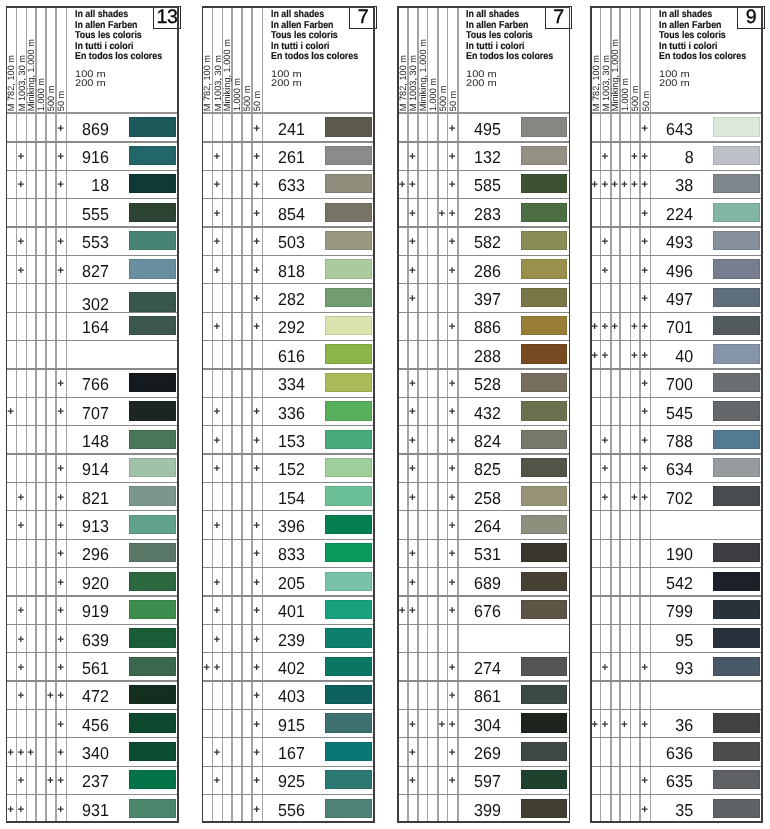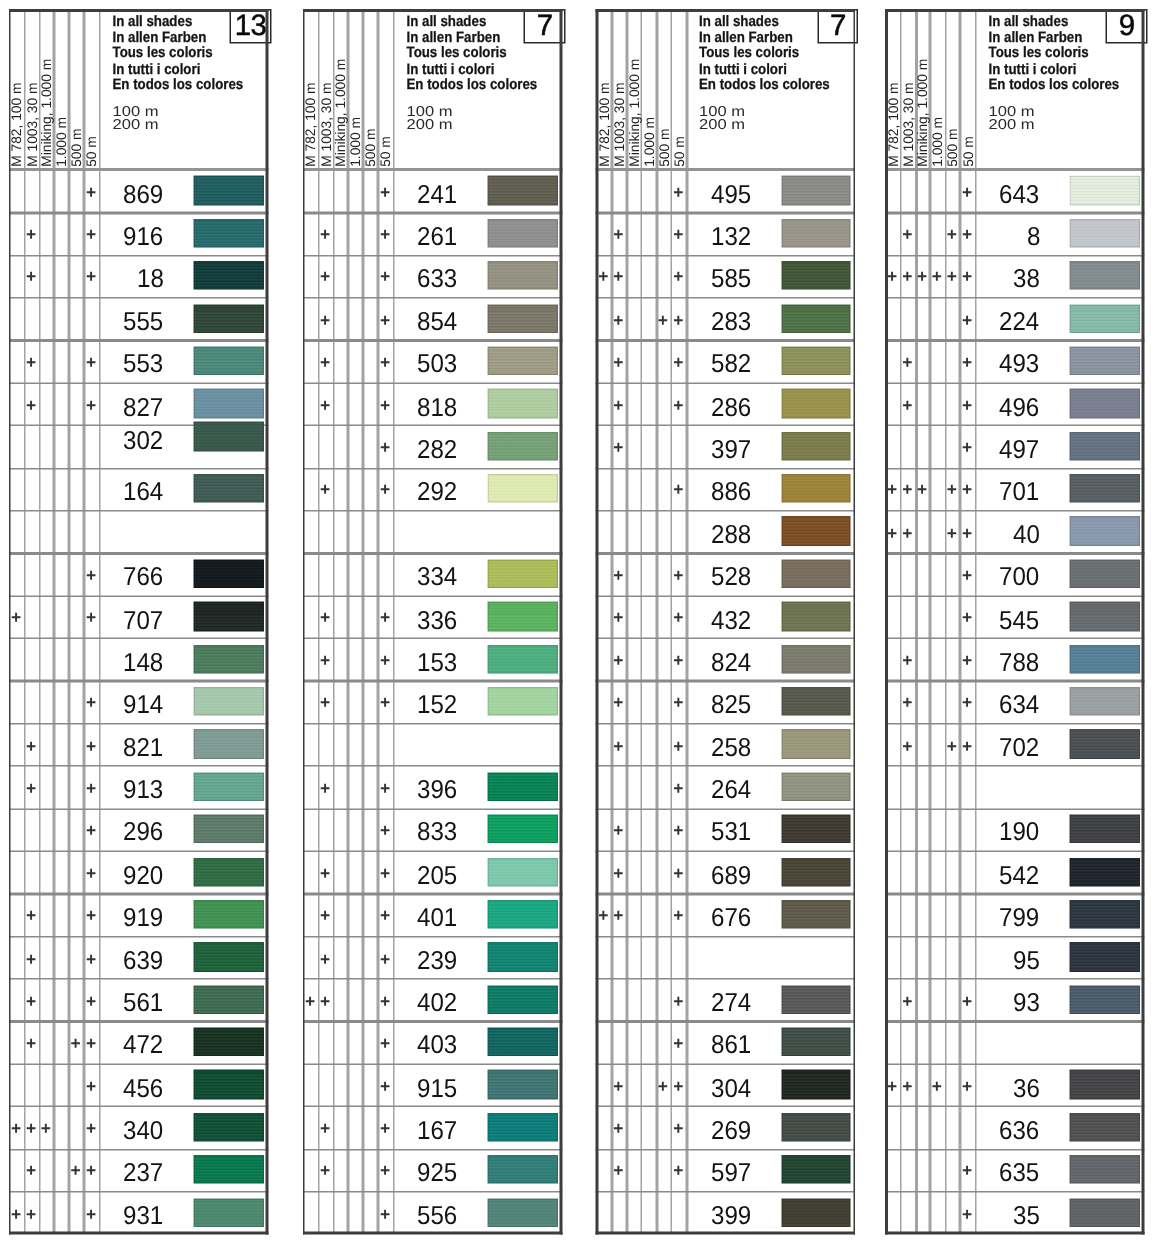--- a/index.html
+++ b/index.html
@@ -169,21 +169,21 @@
             <div class="swtex"></div>
           </div>
         <div class="plus" style="left:5.05px;top:9.79px"></div>
         <div class="plus" style="left:15.20px;top:9.79px">+</div>
         <div class="plus" style="left:25.00px;top:9.79px"></div>
         <div class="plus" style="left:34.80px;top:9.79px"></div>
         <div class="plus" style="left:44.80px;top:9.79px"></div>
         <div class="plus" style="left:55.05px;top:9.79px">+</div>
       </div>
       <div class="rsep" style="top:170.23px"></div>
-      <div class="row" style="top:164px;height:28.38px">
+      <div class="row" style="top:175px;height:28.38px">
         <div class="num" style="top:7.84px">302</div>
         <div class="sw" style="top: 4.54px; background: rgb(58, 90, 77);">
             <div class="swtex"></div>
           </div>
         <div class="plus" style="left:5.05px;top:9.79px"></div>
         <div class="plus" style="left:15.20px;top:9.79px"></div>
         <div class="plus" style="left:25.00px;top:9.79px"></div>
         <div class="plus" style="left:34.80px;top:9.79px"></div>
         <div class="plus" style="left:44.80px;top:9.79px"></div>
         <div class="plus" style="left:55.05px;top:9.79px"></div>
@@ -556,20 +556,32 @@
             <div class="swtex"></div>
           </div>
         <div class="plus" style="left:5.05px;top:9.79px"></div>
         <div class="plus" style="left:15.20px;top:9.79px">+</div>
         <div class="plus" style="left:25.00px;top:9.79px"></div>
         <div class="plus" style="left:34.80px;top:9.79px"></div>
         <div class="plus" style="left:44.80px;top:9.79px"></div>
         <div class="plus" style="left:55.05px;top:9.79px">+</div>
       </div>
       <div class="rsep" style="top:226.99px"></div>
+      <div class="row" style="top:227.04px;height:28.38px">
+        <div class="num" style="top:7.84px">616</div>
+        <div class="sw" style="top: 4.54px; background: rgb(142, 186, 74);">
+            <div class="swtex"></div>
+          </div>
+        <div class="plus" style="left:5.05px;top:9.79px"></div>
+        <div class="plus" style="left:15.20px;top:9.79px"></div>
+        <div class="plus" style="left:25.00px;top:9.79px"></div>
+        <div class="plus" style="left:34.80px;top:9.79px"></div>
+        <div class="plus" style="left:44.80px;top:9.79px"></div>
+        <div class="plus" style="left:55.05px;top:9.79px"></div>
+      </div>
       <div class="rsep" style="top:255.37px"></div>
       <div class="row" style="top:255.42px;height:28.38px">
         <div class="num" style="top:7.84px">334</div>
         <div class="sw" style="top: 4.54px; background: rgb(174, 192, 90);">
             <div class="swtex"></div>
           </div>
         <div class="plus" style="left:5.05px;top:9.79px"></div>
         <div class="plus" style="left:15.20px;top:9.79px"></div>
         <div class="plus" style="left:25.00px;top:9.79px"></div>
         <div class="plus" style="left:34.80px;top:9.79px"></div>
@@ -609,20 +621,32 @@
             <div class="swtex"></div>
           </div>
         <div class="plus" style="left:5.05px;top:9.79px"></div>
         <div class="plus" style="left:15.20px;top:9.79px">+</div>
         <div class="plus" style="left:25.00px;top:9.79px"></div>
         <div class="plus" style="left:34.80px;top:9.79px"></div>
         <div class="plus" style="left:44.80px;top:9.79px"></div>
         <div class="plus" style="left:55.05px;top:9.79px">+</div>
       </div>
       <div class="rsep" style="top:368.89px"></div>
+      <div class="row" style="top:368.94px;height:28.38px">
+        <div class="num" style="top:7.84px">154</div>
+        <div class="sw" style="top: 4.54px; background: rgb(110, 196, 154);">
+            <div class="swtex"></div>
+          </div>
+        <div class="plus" style="left:5.05px;top:9.79px"></div>
+        <div class="plus" style="left:15.20px;top:9.79px"></div>
+        <div class="plus" style="left:25.00px;top:9.79px"></div>
+        <div class="plus" style="left:34.80px;top:9.79px"></div>
+        <div class="plus" style="left:44.80px;top:9.79px"></div>
+        <div class="plus" style="left:55.05px;top:9.79px"></div>
+      </div>
       <div class="rsep" style="top:397.27px"></div>
       <div class="row" style="top:397.32px;height:28.38px">
         <div class="num" style="top:7.84px">396</div>
         <div class="sw" style="top: 4.54px; background: rgb(5, 130, 84);">
             <div class="swtex"></div>
           </div>
         <div class="plus" style="left:5.05px;top:9.79px"></div>
         <div class="plus" style="left:15.20px;top:9.79px">+</div>
         <div class="plus" style="left:25.00px;top:9.79px"></div>
         <div class="plus" style="left:34.80px;top:9.79px"></div>

